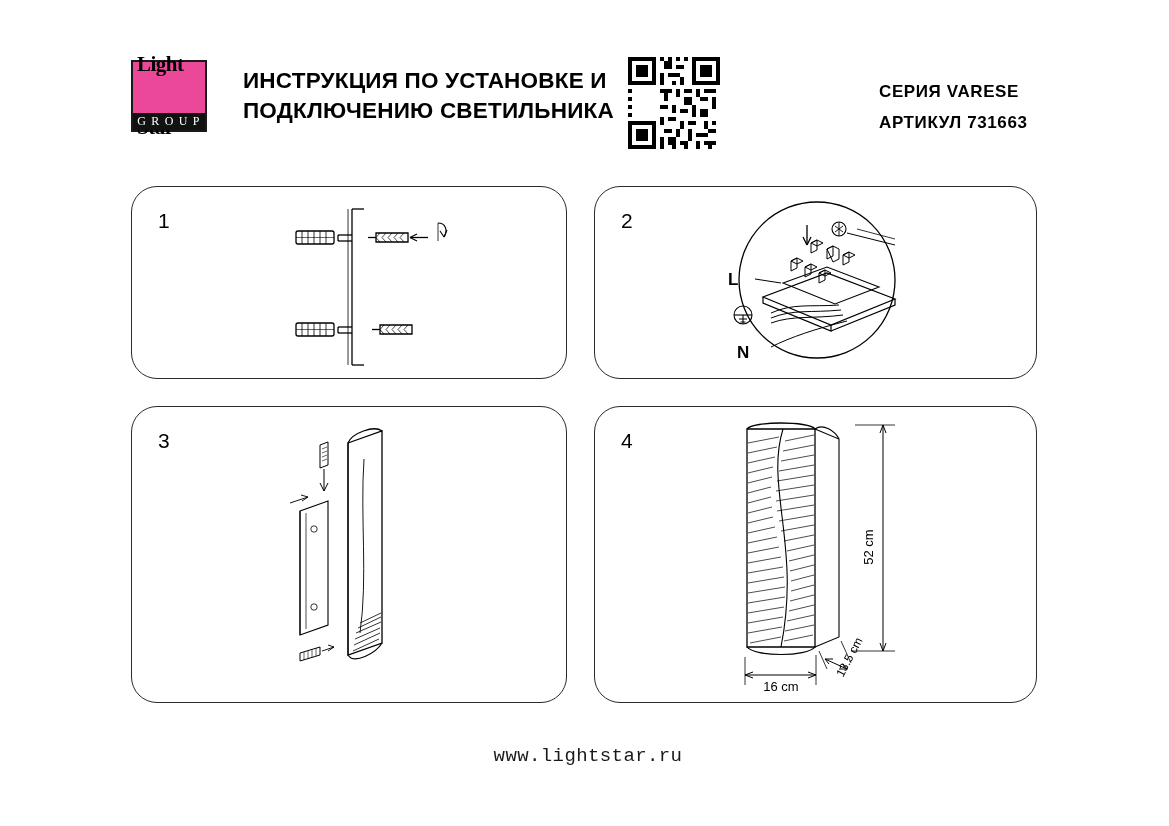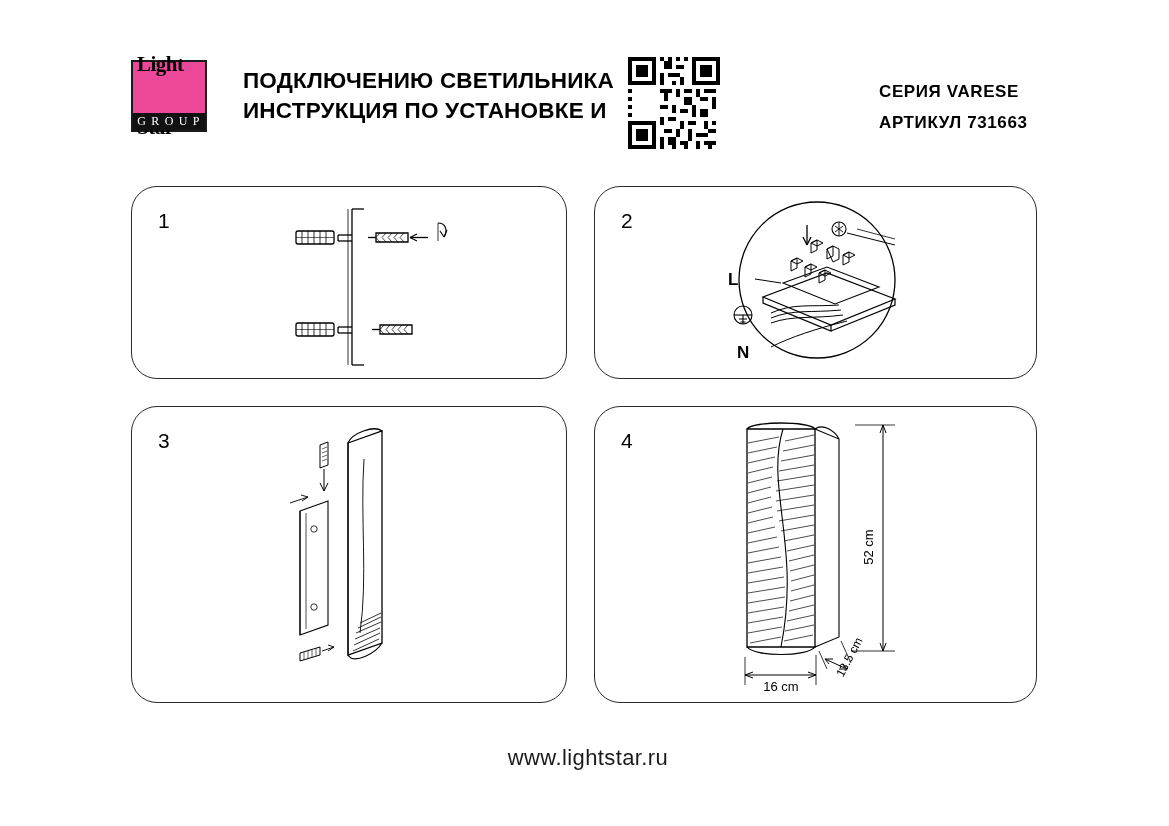--- a/index.html
+++ b/index.html
@@ -150,22 +150,22 @@
 
   
   .footer {
     position: absolute;
     left: 0;
     top: 745px;
     width: 1169px;
     text-align: center;
   }
   .footer-url {
-    font-family: Liberation Sans, sans-serif;
-    font-size: 22px;
+    font-family: Liberation Mono, monospace;
+    font-size: 19px;
     color: #1a1a1a;
     letter-spacing: 0.4px;
     margin-left: 7px;
   }
 </style>
 </head>
 <body>
 
 <div class="page">
 
@@ -173,22 +173,22 @@
 
     <div class="logo">
       <div class="logo-inner">
         <div class="logo-word1">Light</div>
         <div class="logo-word2">Star</div>
       </div>
       <div class="logo-bar">G R O U P</div>
     </div>
 
     <div class="title-block">
+      <div class="title-line">ИНСТРУКЦИЯ ПО УСТАНОВКЕ И</div>
       <div class="title-line">ПОДКЛЮЧЕНИЮ СВЕТИЛЬНИКА</div>
-      <div class="title-line">ИНСТРУКЦИЯ ПО УСТАНОВКЕ И</div>
     </div>
 
     <div class="qr">
       <svg width="92" height="92" viewBox="0 0 23 23" shape-rendering="crispEdges">
         <rect x="0" y="0" width="23" height="23" fill="#fff"></rect>
         <g fill="#000">
 
           <rect x="0" y="0" width="7" height="1"></rect>
             <rect x="0" y="6" width="7" height="1"></rect>
           <rect x="0" y="0" width="1" height="7"></rect>

